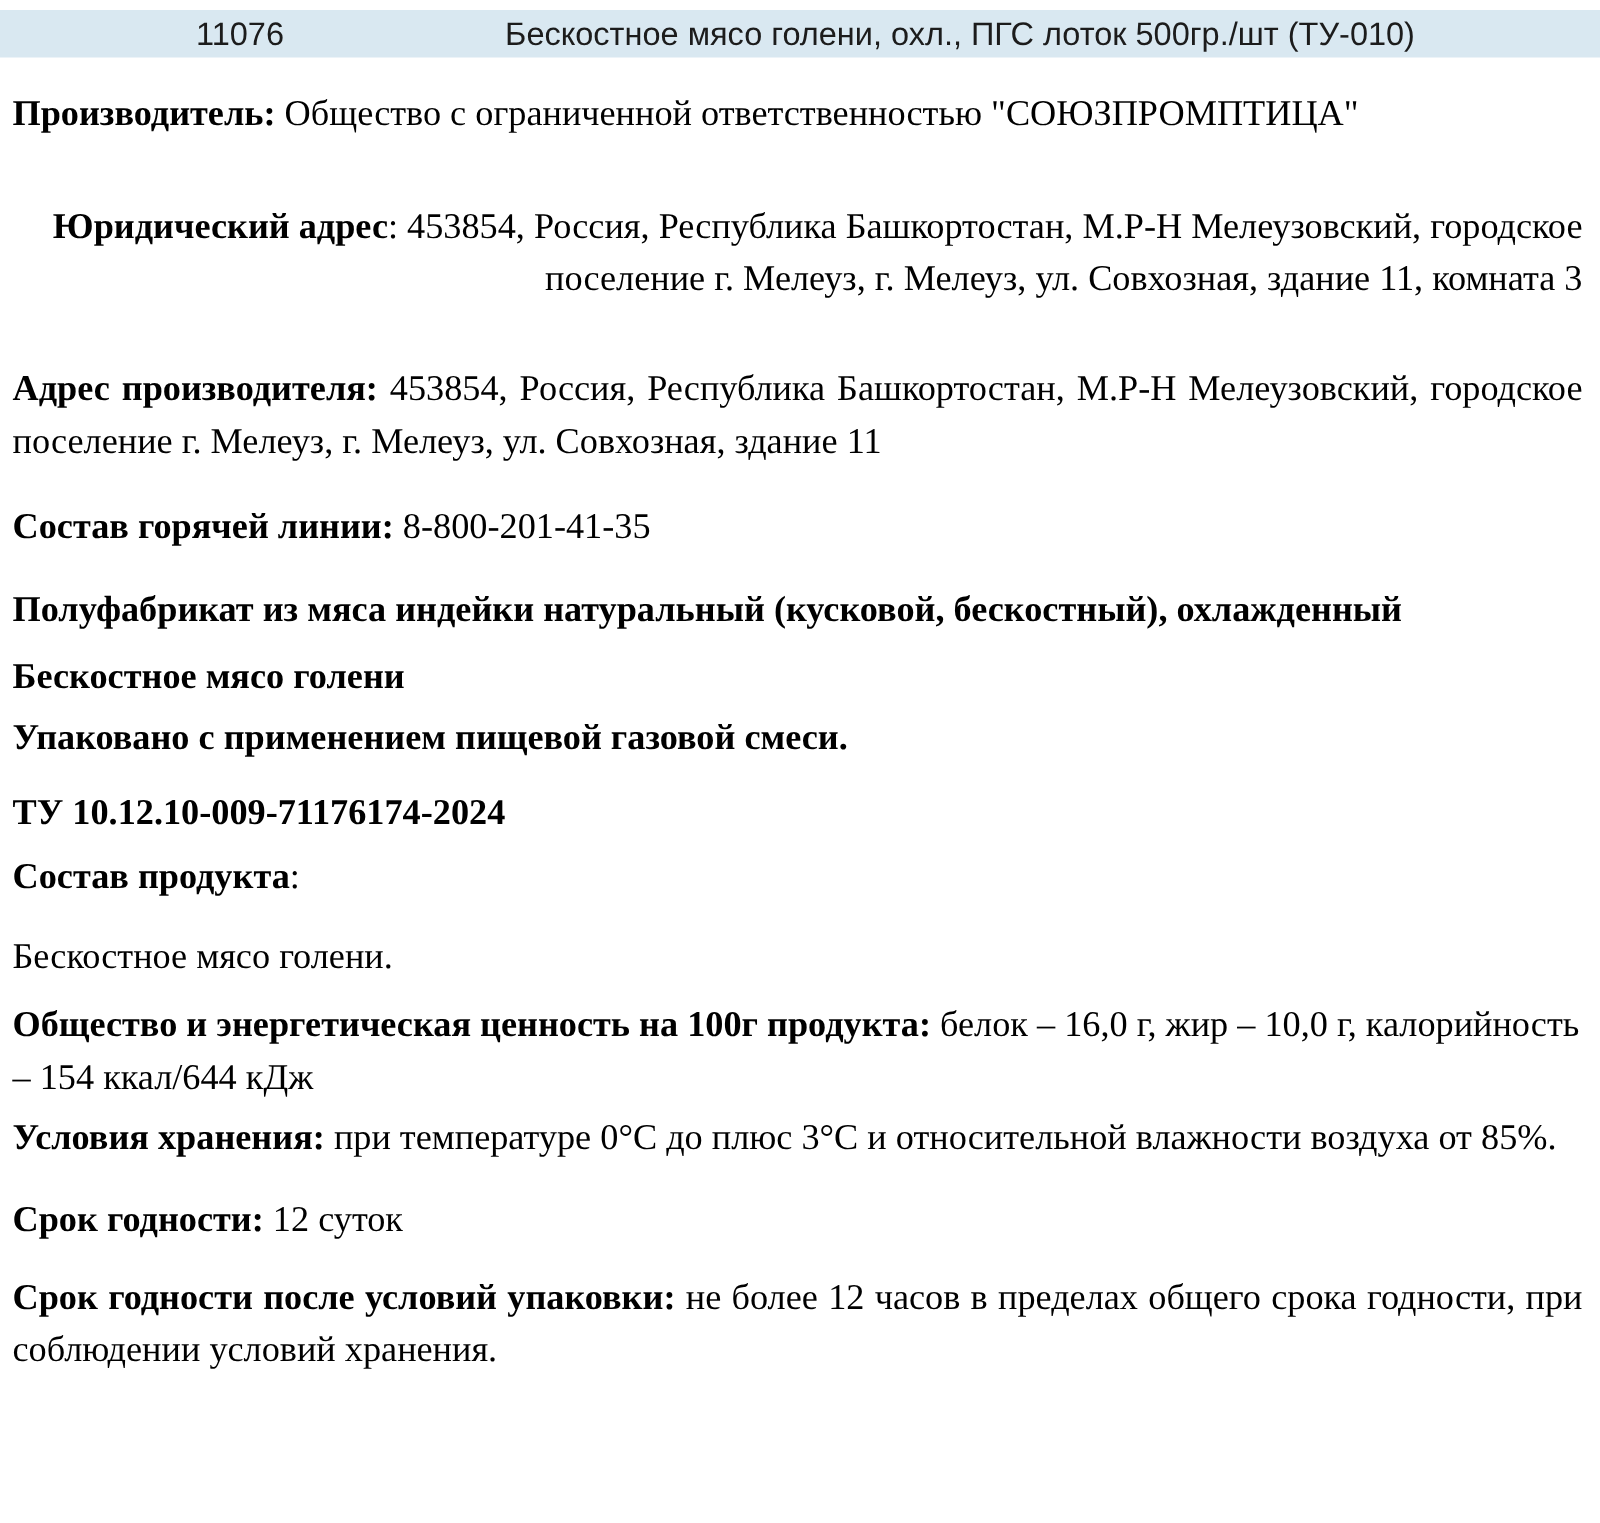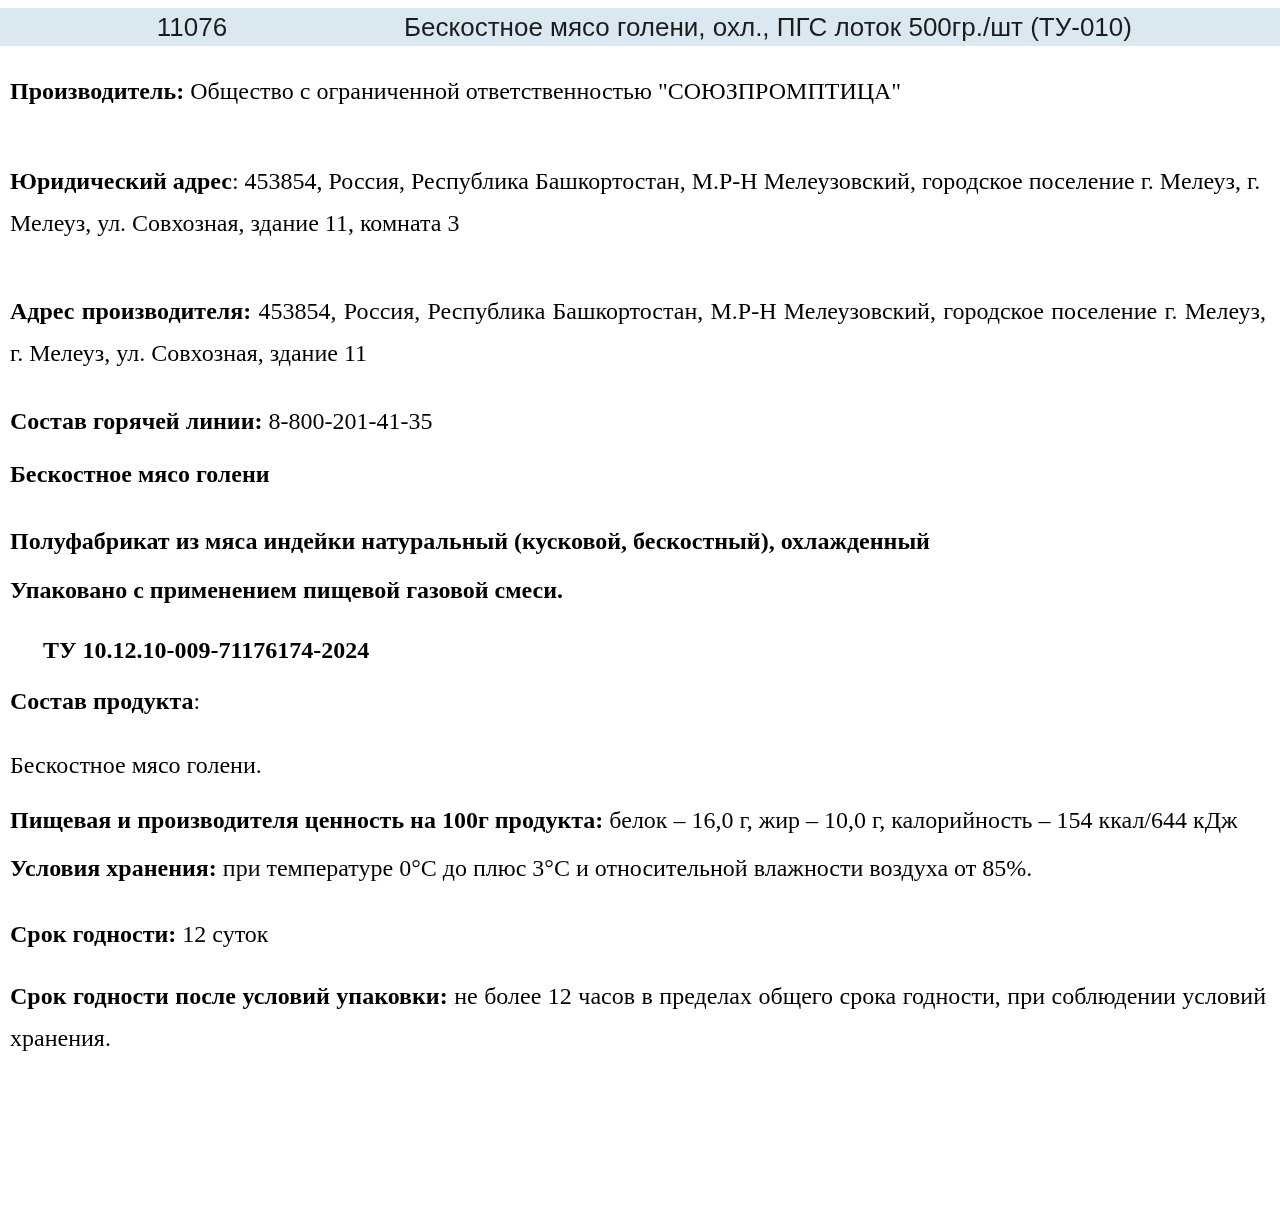--- a/index.html
+++ b/index.html
@@ -25,34 +25,34 @@
     font-size: 26px;
     color: #1c1c1c;
   }
   .band .cell { text-align: center; white-space: nowrap; overflow: hidden; }
   
   .content {
     padding: 0 14px 0 10px;
   }
   .para {
     margin: 0;
-    font-size: 24px;
+    font-size: 29px;
     line-height: 42px;
     text-align: left;
   }
   .para.justify { text-align: justify; }
   .lbl { font-weight: bold; }
   .mt24 { margin-top: 24px; }
-  .mt48 { margin-top: 48px; }
+  .mt48 { margin-top: 48px; text-align: right; }
   .mt46 { margin-top: 46px; }
   .mt26 { margin-top: 26px; }
   .mt25 { margin-top: 25px; }
   .mt11 { margin-top: 11px; }
   .mt23 { margin-top: 7px; }
-  .mt18 { margin-top: 18px; margin-left: 33px; }
+  .mt18 { margin-top: 18px; }
   .mt9  { margin-top: 9px; }
   .mt22 { margin-top: 22px; }
   .mt13 { margin-top: 13px; }
   .mt6  { margin-top: 6px; }
   .mt20 { margin-top: 20px; }
 </style>
 </head>
 <body>
 
 <div class="page">
@@ -66,33 +66,33 @@
   <main class="content">
 
     <p class="para mt24"><b class="lbl">Производитель:</b><span> Общество с ограниченной ответственностью "СОЮЗПРОМПТИЦА"</span></p>
 
     <p class="para mt48"><b class="lbl">Юридический адрес</b><span>: 453854, Россия, Республика Башкортостан, М.Р-Н Мелеузовский, городское поселение г. Мелеуз, г. Мелеуз, ул. Совхозная, здание 11, комната 3</span></p>
 
     <p class="para justify mt46"><b class="lbl">Адрес производителя:</b><span> 453854, Россия, Республика Башкортостан, М.Р-Н Мелеузовский, городское поселение г. Мелеуз, г. Мелеуз, ул. Совхозная, здание 11</span></p>
 
     <p class="para mt26"><b class="lbl">Состав горячей линии:</b><span> 8-800-201-41-35</span></p>
 
+    <p class="para mt25"><b class="lbl">Полуфабрикат из мяса индейки натуральный (кусковой, бескостный), охлажденный</b><span></span></p>
+
     <p class="para mt11"><b class="lbl">Бескостное мясо голени</b><span></span></p>
-
-    <p class="para mt25"><b class="lbl">Полуфабрикат из мяса индейки натуральный (кусковой, бескостный), охлажденный</b><span></span></p>
 
     <p class="para mt23"><b class="lbl">Упаковано с применением пищевой газовой смеси.</b><span></span></p>
 
     <p class="para mt18"><b class="lbl">ТУ 10.12.10-009-71176174-2024</b><span></span></p>
 
     <p class="para mt9"><b class="lbl">Состав продукта</b><span>:</span></p>
 
     <p class="para mt22"><b class="lbl"></b><span>Бескостное мясо голени.</span></p>
 
-    <p class="para mt13"><b class="lbl">Пищевая и производителя ценность на 100г продукта:</b><span> белок – 16,0 г, жир – 10,0 г, калорийность – 154 ккал/644 кДж</span></p>
+    <p class="para mt13"><b class="lbl">Общество и энергетическая ценность на 100г продукта:</b><span> белок – 16,0 г, жир – 10,0 г, калорийность – 154 ккал/644 кДж</span></p>
 
     <p class="para mt6"><b class="lbl">Условия хранения:</b><span> при температуре 0°С до плюс 3°С и относительной влажности воздуха от 85%.</span></p>
 
     <p class="para mt24"><b class="lbl">Срок годности:</b><span> 12 суток</span></p>
 
     <p class="para justify mt20"><b class="lbl">Срок годности после условий упаковки:</b><span> не более 12 часов в пределах общего срока годности, при соблюдении условий хранения.</span></p>
 
   </main>
 </div>
 

